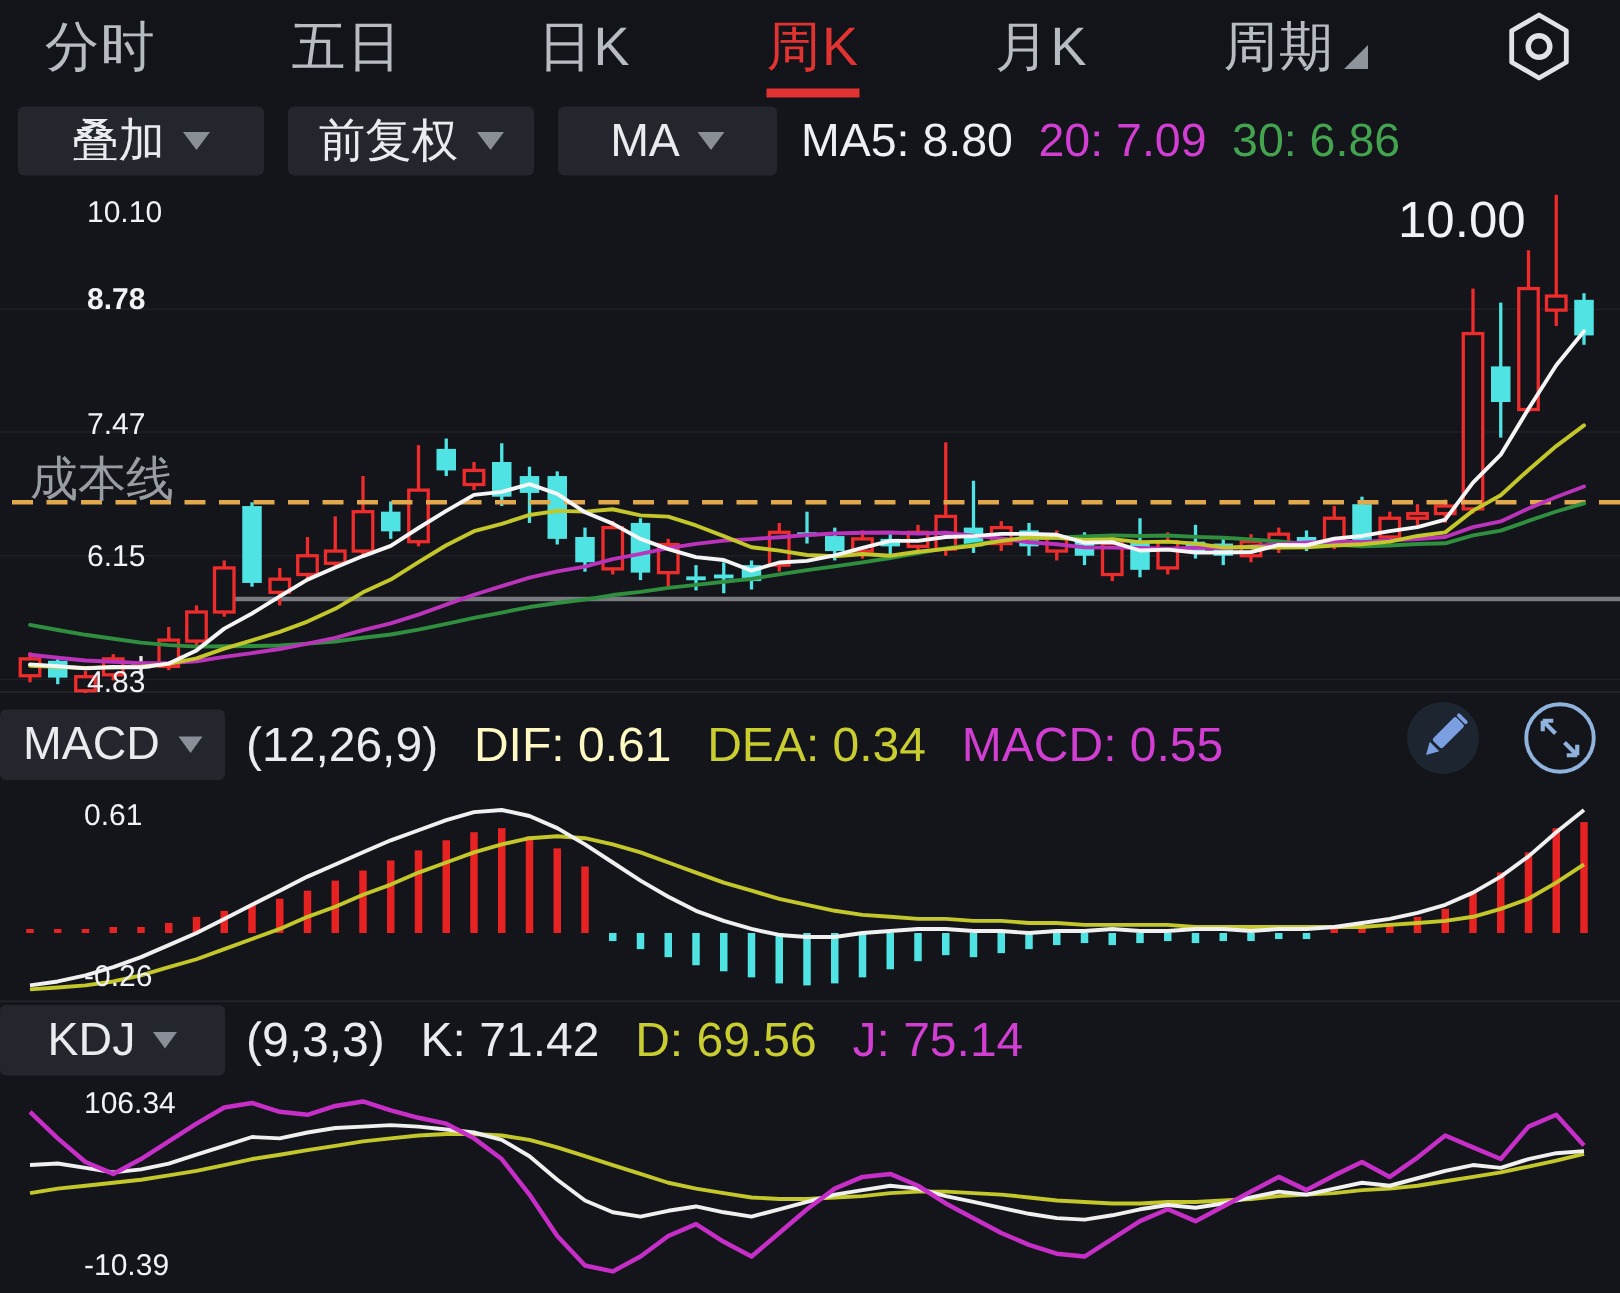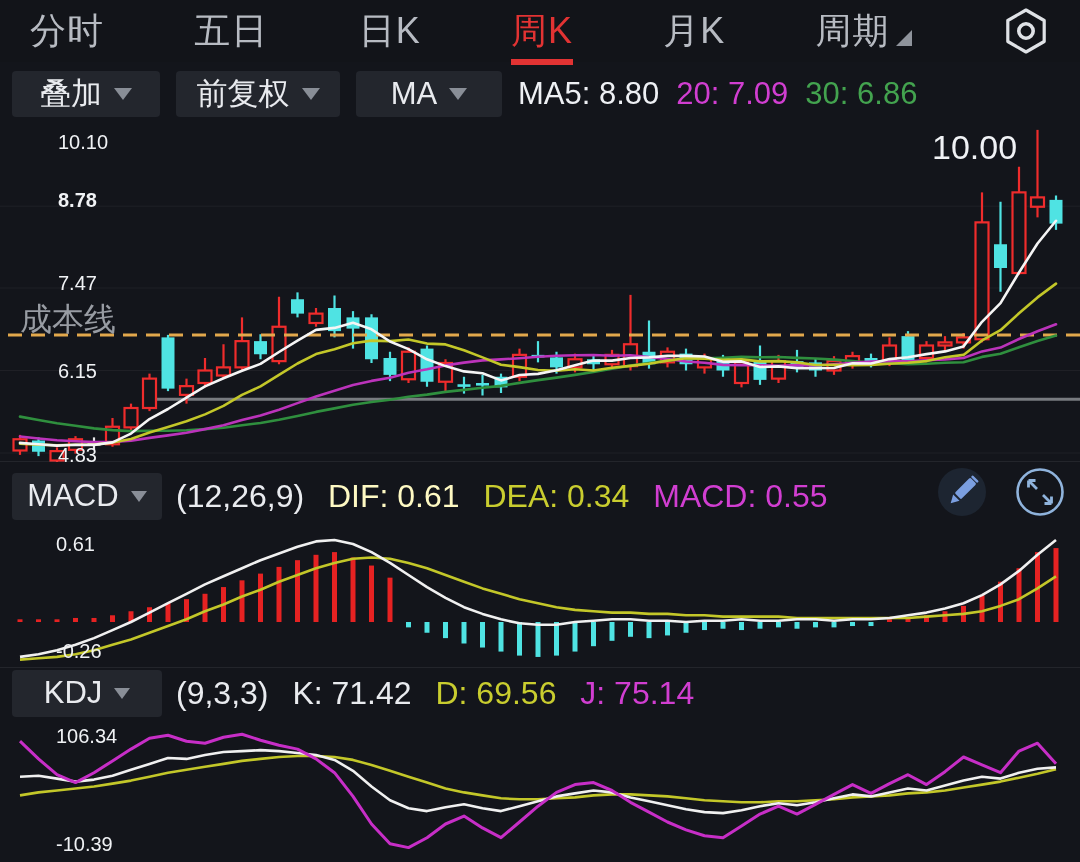--- a/index.html
+++ b/index.html
@@ -37,37 +37,37 @@
   .dd-btn{
     height:46px;background:#23262d;border-radius:4px;
     display:flex;align-items:center;justify-content:center;
     color:#e9ebef;font-size:31px;margin-right:16px;padding:0 14px;box-sizing:border-box;
   }
   .dd-btn .arr{
     width:0;height:0;margin-left:12px;
     border-left:9px solid transparent;border-right:9px solid transparent;
     border-top:12px solid #898e97;
   }
-  .btn-overlay{width:148px;}
+  .btn-overlay{width:164px;}
   .btn-adjust{width:164px;}
   .btn-ma{width:146px;}
   .ma-legend{display:flex;align-items:baseline;margin-left:0;font-size:31px;white-space:nowrap;}
   .ma-legend span{margin-right:17px;}
   
   .panel-sep{position:absolute;left:0;width:1080px;height:1px;background:rgba(255,255,255,0.07);}
   svg.chart{position:absolute;left:0;display:block;}
   .axis-lab{
     position:absolute;color:#f0f2f5;font-size:20px;line-height:31px;z-index:5;margin-left:44px;
   }
   .cost-lab{position:absolute;color:#989ca3;font-size:32px;z-index:5;}
   .high-lab{position:absolute;color:#f0f2f5;font-size:34px;z-index:5;}
   
   .ind-header{
     position:absolute;left:0;width:1080px;display:flex;align-items:center;
-    box-sizing:border-box;padding-left:12px;font-size:32px;white-space:nowrap;
+    box-sizing:border-box;font-size:32px;white-space:nowrap;
   }
   .ind-btn{
     height:47px;background:#23262d;border-radius:4px;width:150px;
     display:flex;align-items:center;justify-content:center;
     color:#e9ebef;font-size:31px;margin-right:14px;
   }
   .ind-btn .arr{
     width:0;height:0;margin-left:12px;
     border-left:8px solid transparent;border-right:8px solid transparent;
     border-top:11px solid #898e97;

